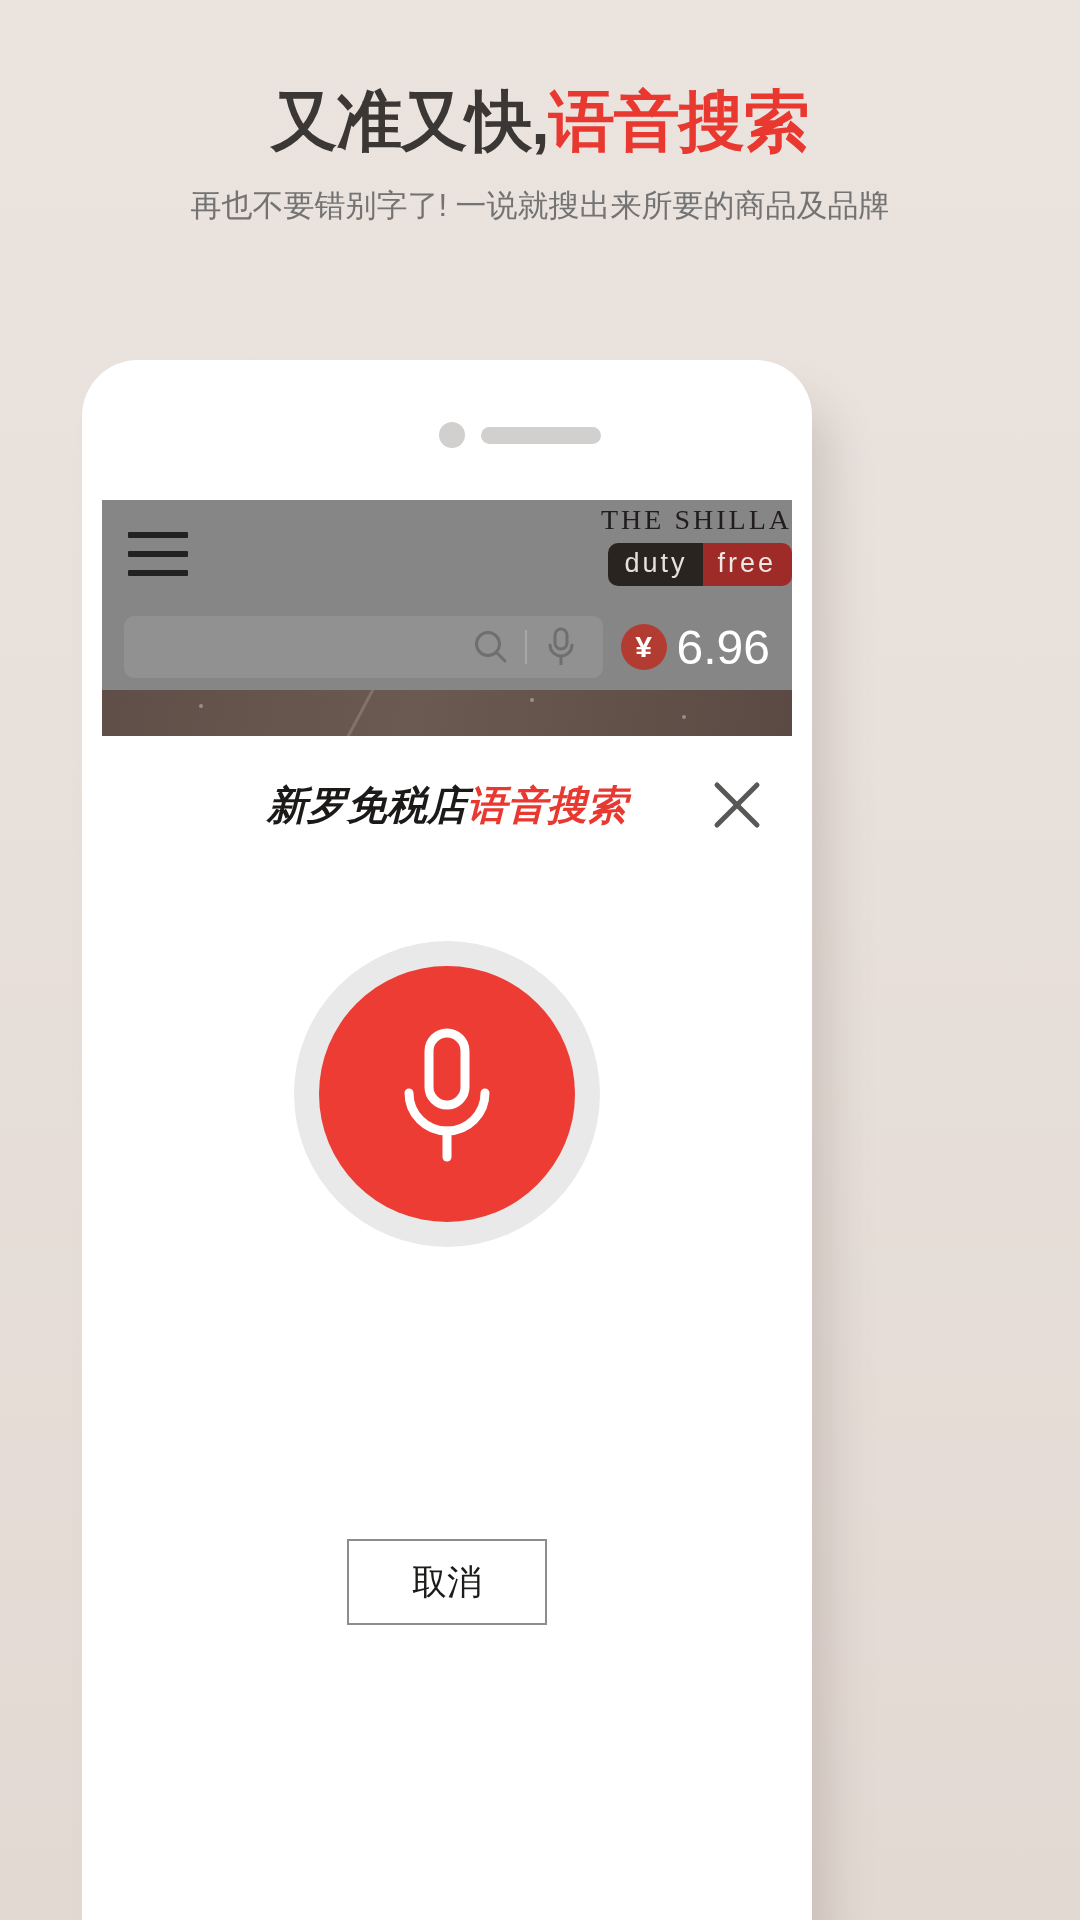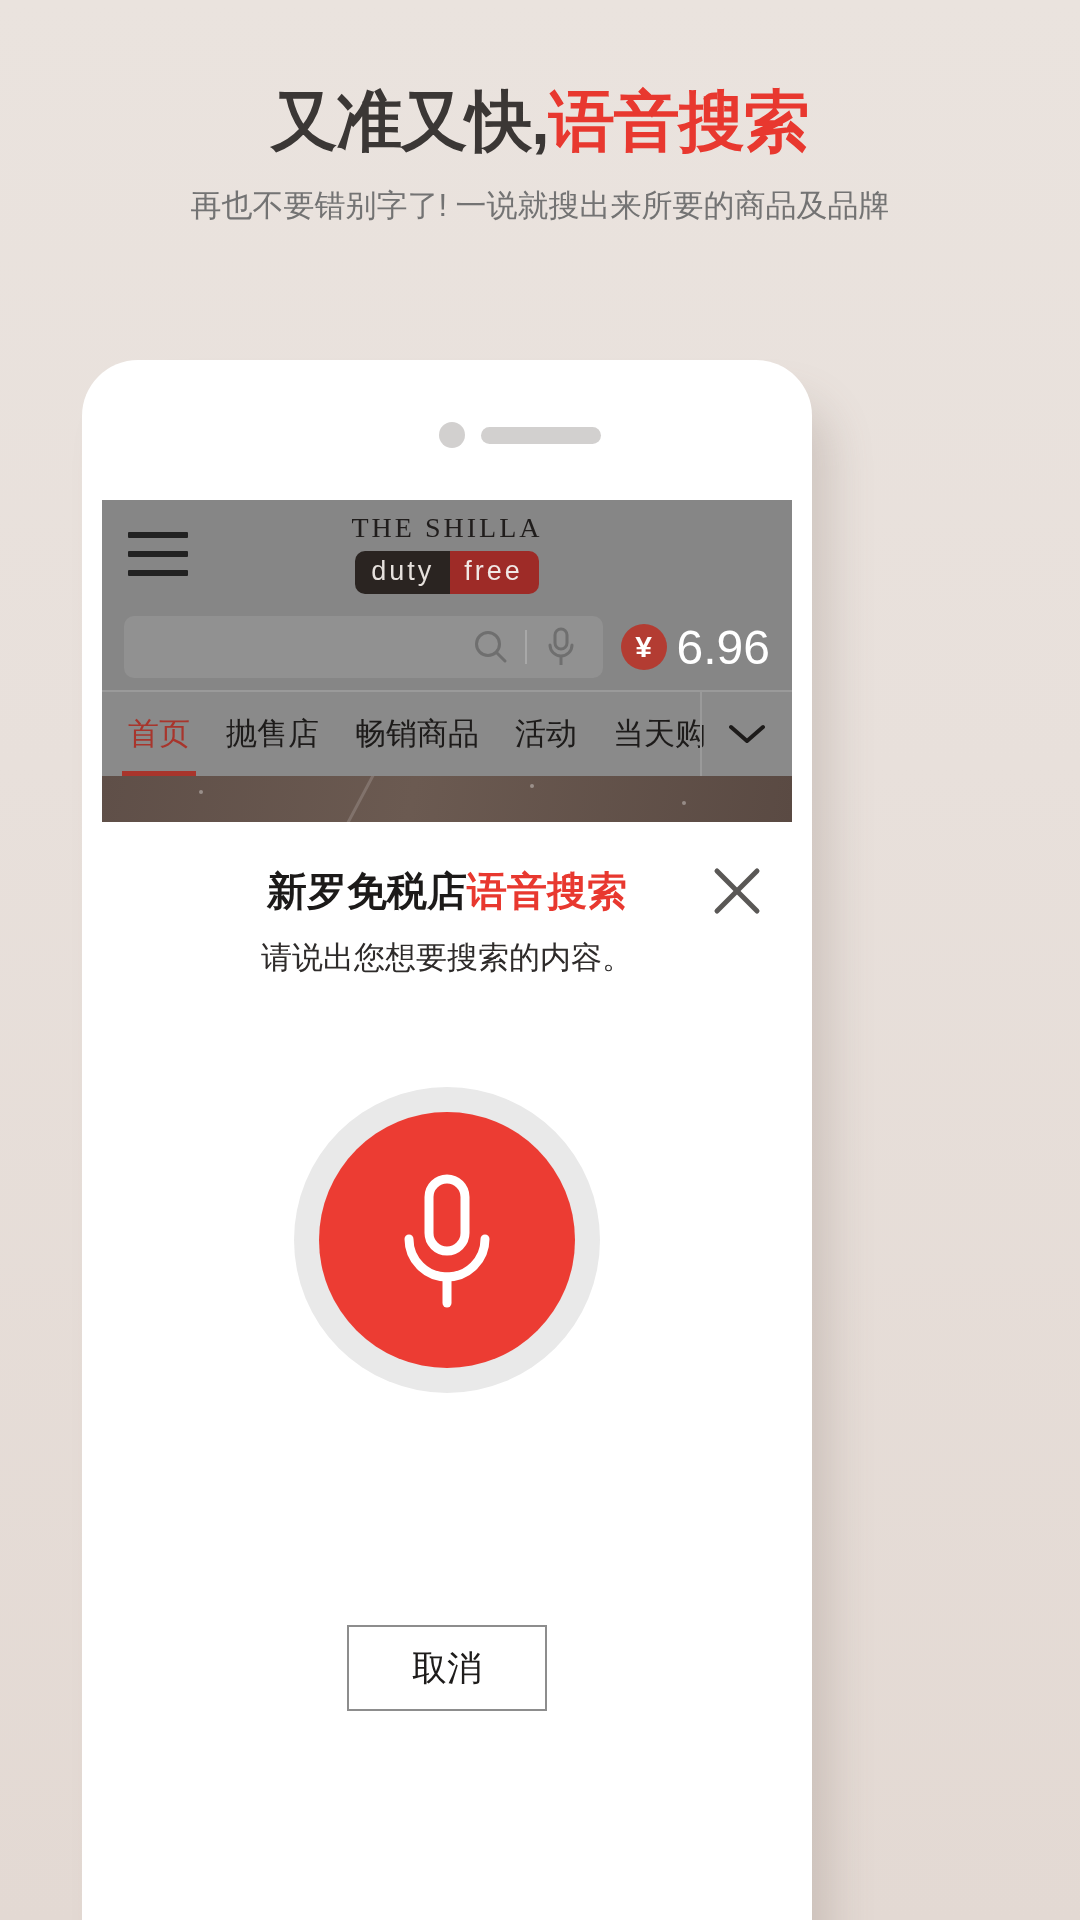--- a/index.html
+++ b/index.html
@@ -116,22 +116,22 @@
   }
   .hamburger span {
     display: block;
     height: 6px;
     background: #222;
     border-radius: 1px;
   }
   .brand {
     position: absolute;
     left: 0; right: 0;
-    top: 12px;
-    text-align: center;
+    top: 4px;
+    text-align: right;
   }
   .brand-top {
     font-family: "Liberation Serif", "DejaVu Serif", serif;
     font-size: 28px;
     letter-spacing: 3px;
     color: #201d1c;
   }
   .brand-bottom {
     display: inline-flex;
     margin-top: 7px;
@@ -270,20 +270,21 @@
   }
   .modal-head {
     position: relative;
     text-align: center;
   }
   .modal-title {
     font-size: 40px;
     font-weight: bold;
     color: #1c1a19;
     letter-spacing: 0px;
+    font-style: italic;
   }
   .modal-title .accent { color: #e8382f; }
   .modal-sub {
     margin-top: 18px;
     font-size: 31px;
     color: #2e2b2a;
   }
   .close-btn {
     position: absolute;
     right: 22px;
@@ -388,56 +389,33 @@
             </svg>
           </span>
         </div>
         <div class="currency">
           <span class="yen-badge">¥</span>
           <span class="rate">6.96</span>
         </div>
       </div>
     </div>
 
-    <div class="tabs">
-      <div class="tab active">
-          <span>首页</span>
-        </div>
-      <div class="tab">
-          <span>抛售店</span>
-        </div>
-      <div class="tab">
-          <span>畅销商品</span>
-        </div>
-      <div class="tab">
-          <span>活动</span>
-        </div>
-      <div class="tab">
-          <span>当天购</span>
-        </div>
-      <div class="tab-more">
-        <svg width="44" height="28" viewBox="0 0 44 28">
-          <polyline points="6,7 22,21 38,7" fill="none" stroke="#1d1b1a" stroke-width="4" stroke-linecap="round" stroke-linejoin="round"></polyline>
-        </svg>
-      </div>
-    </div>
 
     <div class="hero-strip">
       <span class="spark" style="left:14%; top:30%"></span>
       <span class="spark" style="left:62%; top:18%"></span>
       <span class="spark" style="left:84%; top:55%"></span>
     </div>
 
     <div class="modal">
 
       <div class="modal-head">
         <div class="modal-title">
           <span>新罗免税店</span><span class="accent">语音搜索</span>
         </div>
-        <div class="modal-sub">请说出您想要搜索的内容。</div>
         <div class="close-btn">
           <svg width="58" height="58" viewBox="0 0 58 58">
             <line x1="9" y1="9" x2="49" y2="49" stroke="#5a5856" stroke-width="5" stroke-linecap="round"></line>
             <line x1="49" y1="9" x2="9" y2="49" stroke="#5a5856" stroke-width="5" stroke-linecap="round"></line>
           </svg>
         </div>
       </div>
 
       <div class="mic-wrap">
         <div class="mic-ring">

